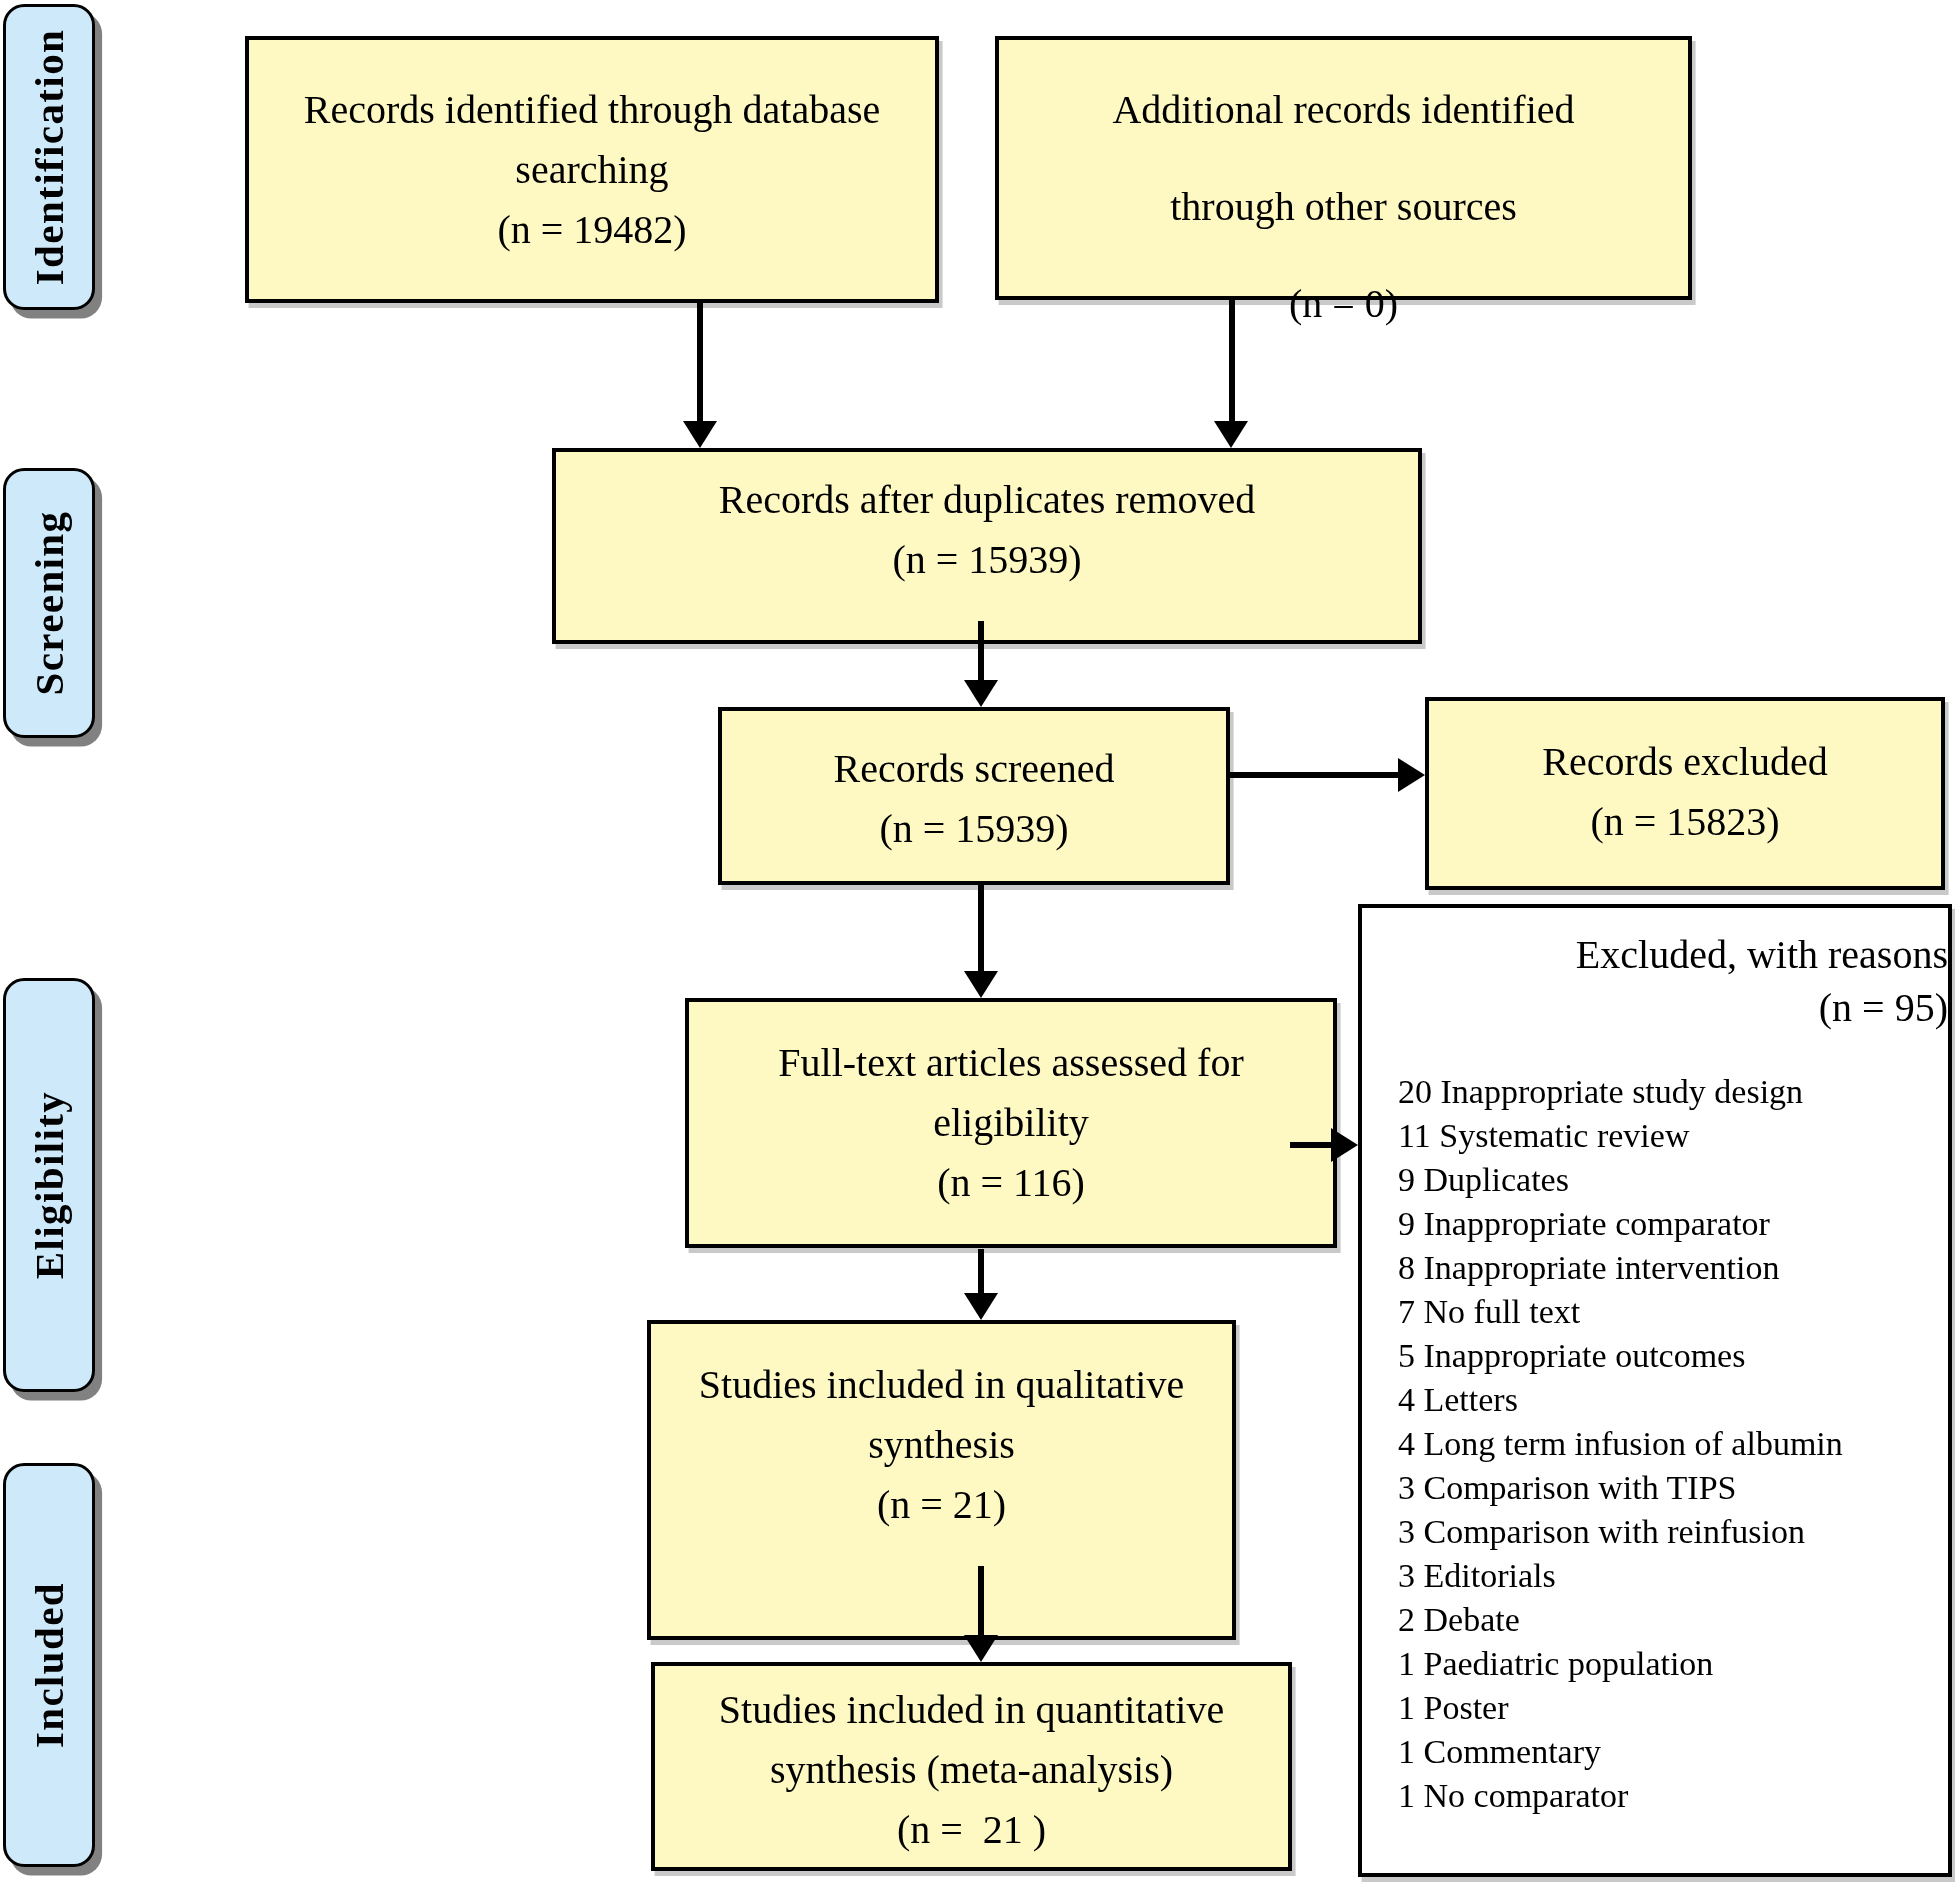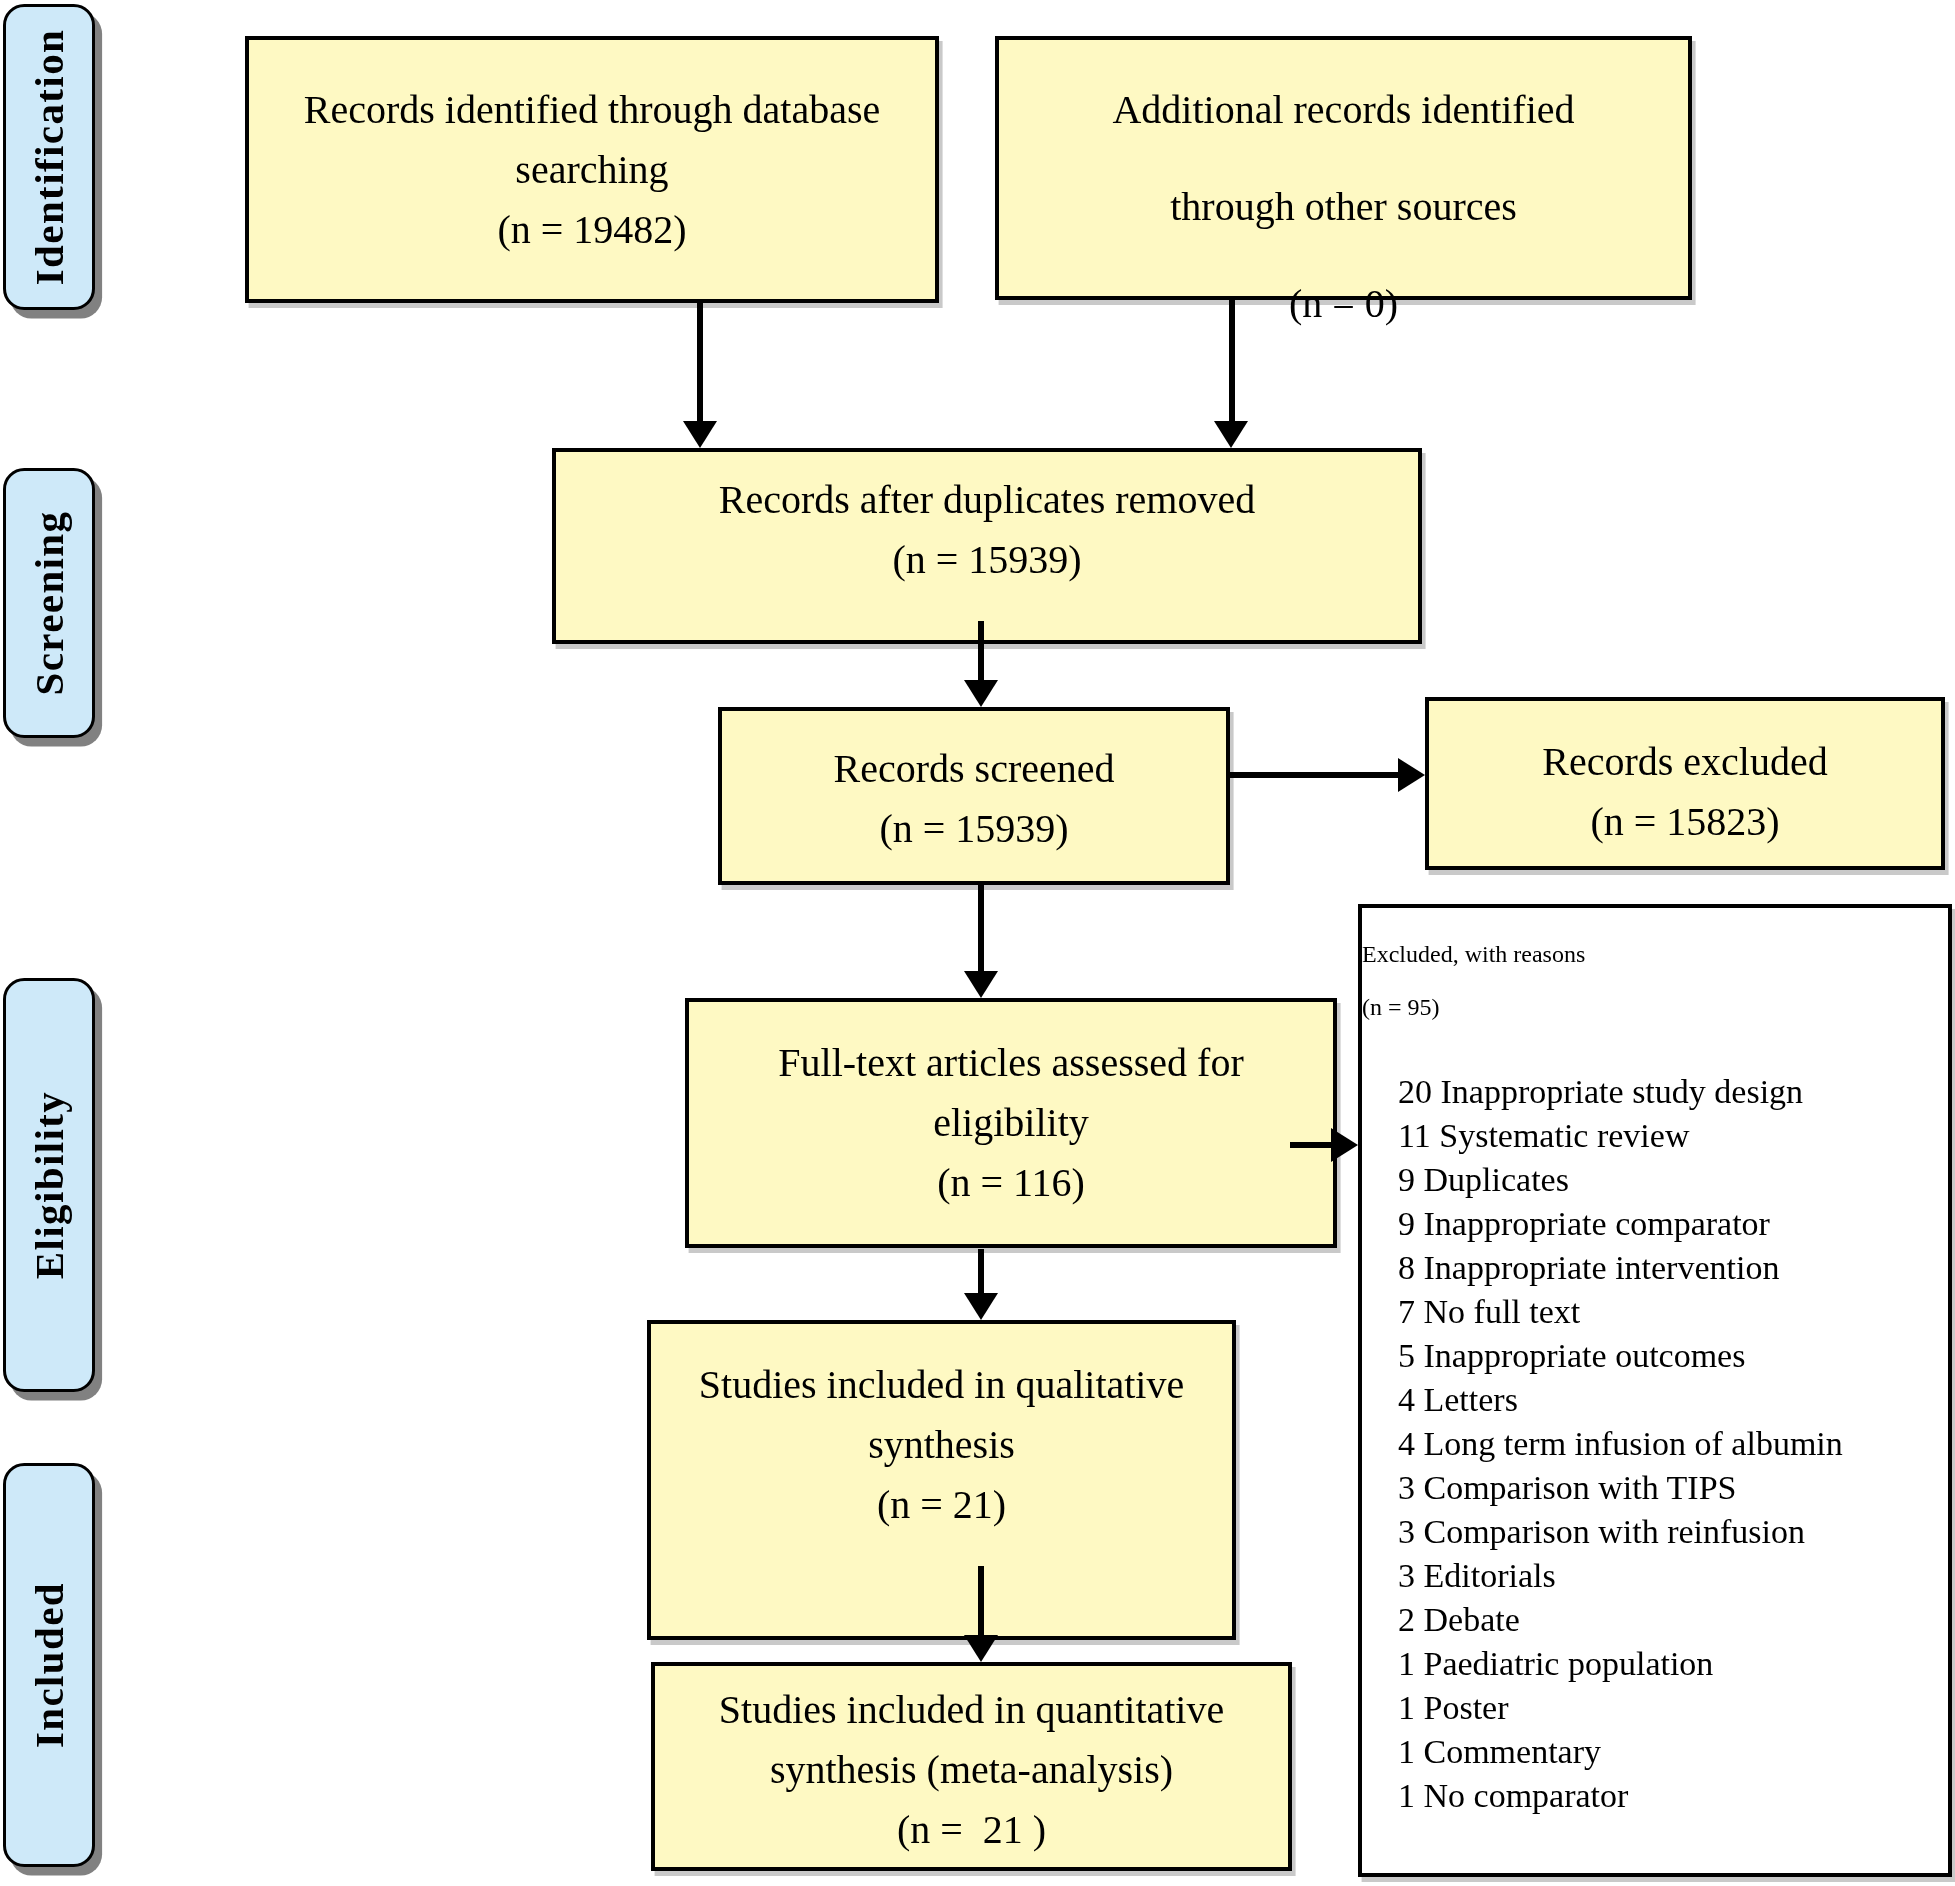--- a/index.html
+++ b/index.html
@@ -32,21 +32,21 @@
     text-align:center;
   }
   .fbox .line{font-size:40px;line-height:60px;white-space:pre;}
   
   .rbox{
     position:absolute;background:#ffffff;
     border:4.3px solid #000;box-sizing:border-box;
     box-shadow:3.6px 5px 0 rgba(120,120,120,0.4);
     padding-top:20px;
   }
-  .rbox .rtitle{font-size:24px;line-height:53px;text-align:left;white-space:pre;}
+  .rbox .rtitle{font-size:40px;line-height:53px;text-align:right;white-space:pre;}
   .rbox .rlist{margin-top:36px;padding-left:36px;padding-right:23px;text-align:left;}
   .rbox .reason{font-size:34px;line-height:44px;white-space:nowrap;}
   
   .arrow{position:absolute;}
   .stem-v{position:absolute;background:#000;width:5.7px;}
   .stem-h{position:absolute;background:#000;height:5.7px;}
   .head-down{
     position:absolute;width:0;height:0;
     border-left:17px solid transparent;border-right:17px solid transparent;
     border-top:27px solid #000;
@@ -88,21 +88,21 @@
 <div class="fbox" style="left:552px;top:448px;width:870px;height:196px;padding-top:18px;">
   <div class="line">Records after duplicates removed</div>
   <div class="line">(n = 15939)</div>
 </div>
 
 <div class="fbox" style="left:718px;top:707px;width:512px;height:178px;padding-top:28.4px;">
   <div class="line">Records screened</div>
   <div class="line">(n = 15939)</div>
 </div>
 
-<div class="fbox" style="left:1425px;top:697px;width:520px;height:173px;padding-top:31px;">
+<div class="fbox" style="left:1425px;top:697px;width:520px;height:193px;padding-top:31px;">
   <div class="line">Records excluded</div>
   <div class="line">(n = 15823)</div>
 </div>
 
 <div class="fbox" style="left:685px;top:998px;width:652px;height:250px;padding-top:31px;">
   <div class="line">Full-text articles assessed for</div>
   <div class="line">eligibility</div>
   <div class="line">(n = 116)</div>
 </div>
 

